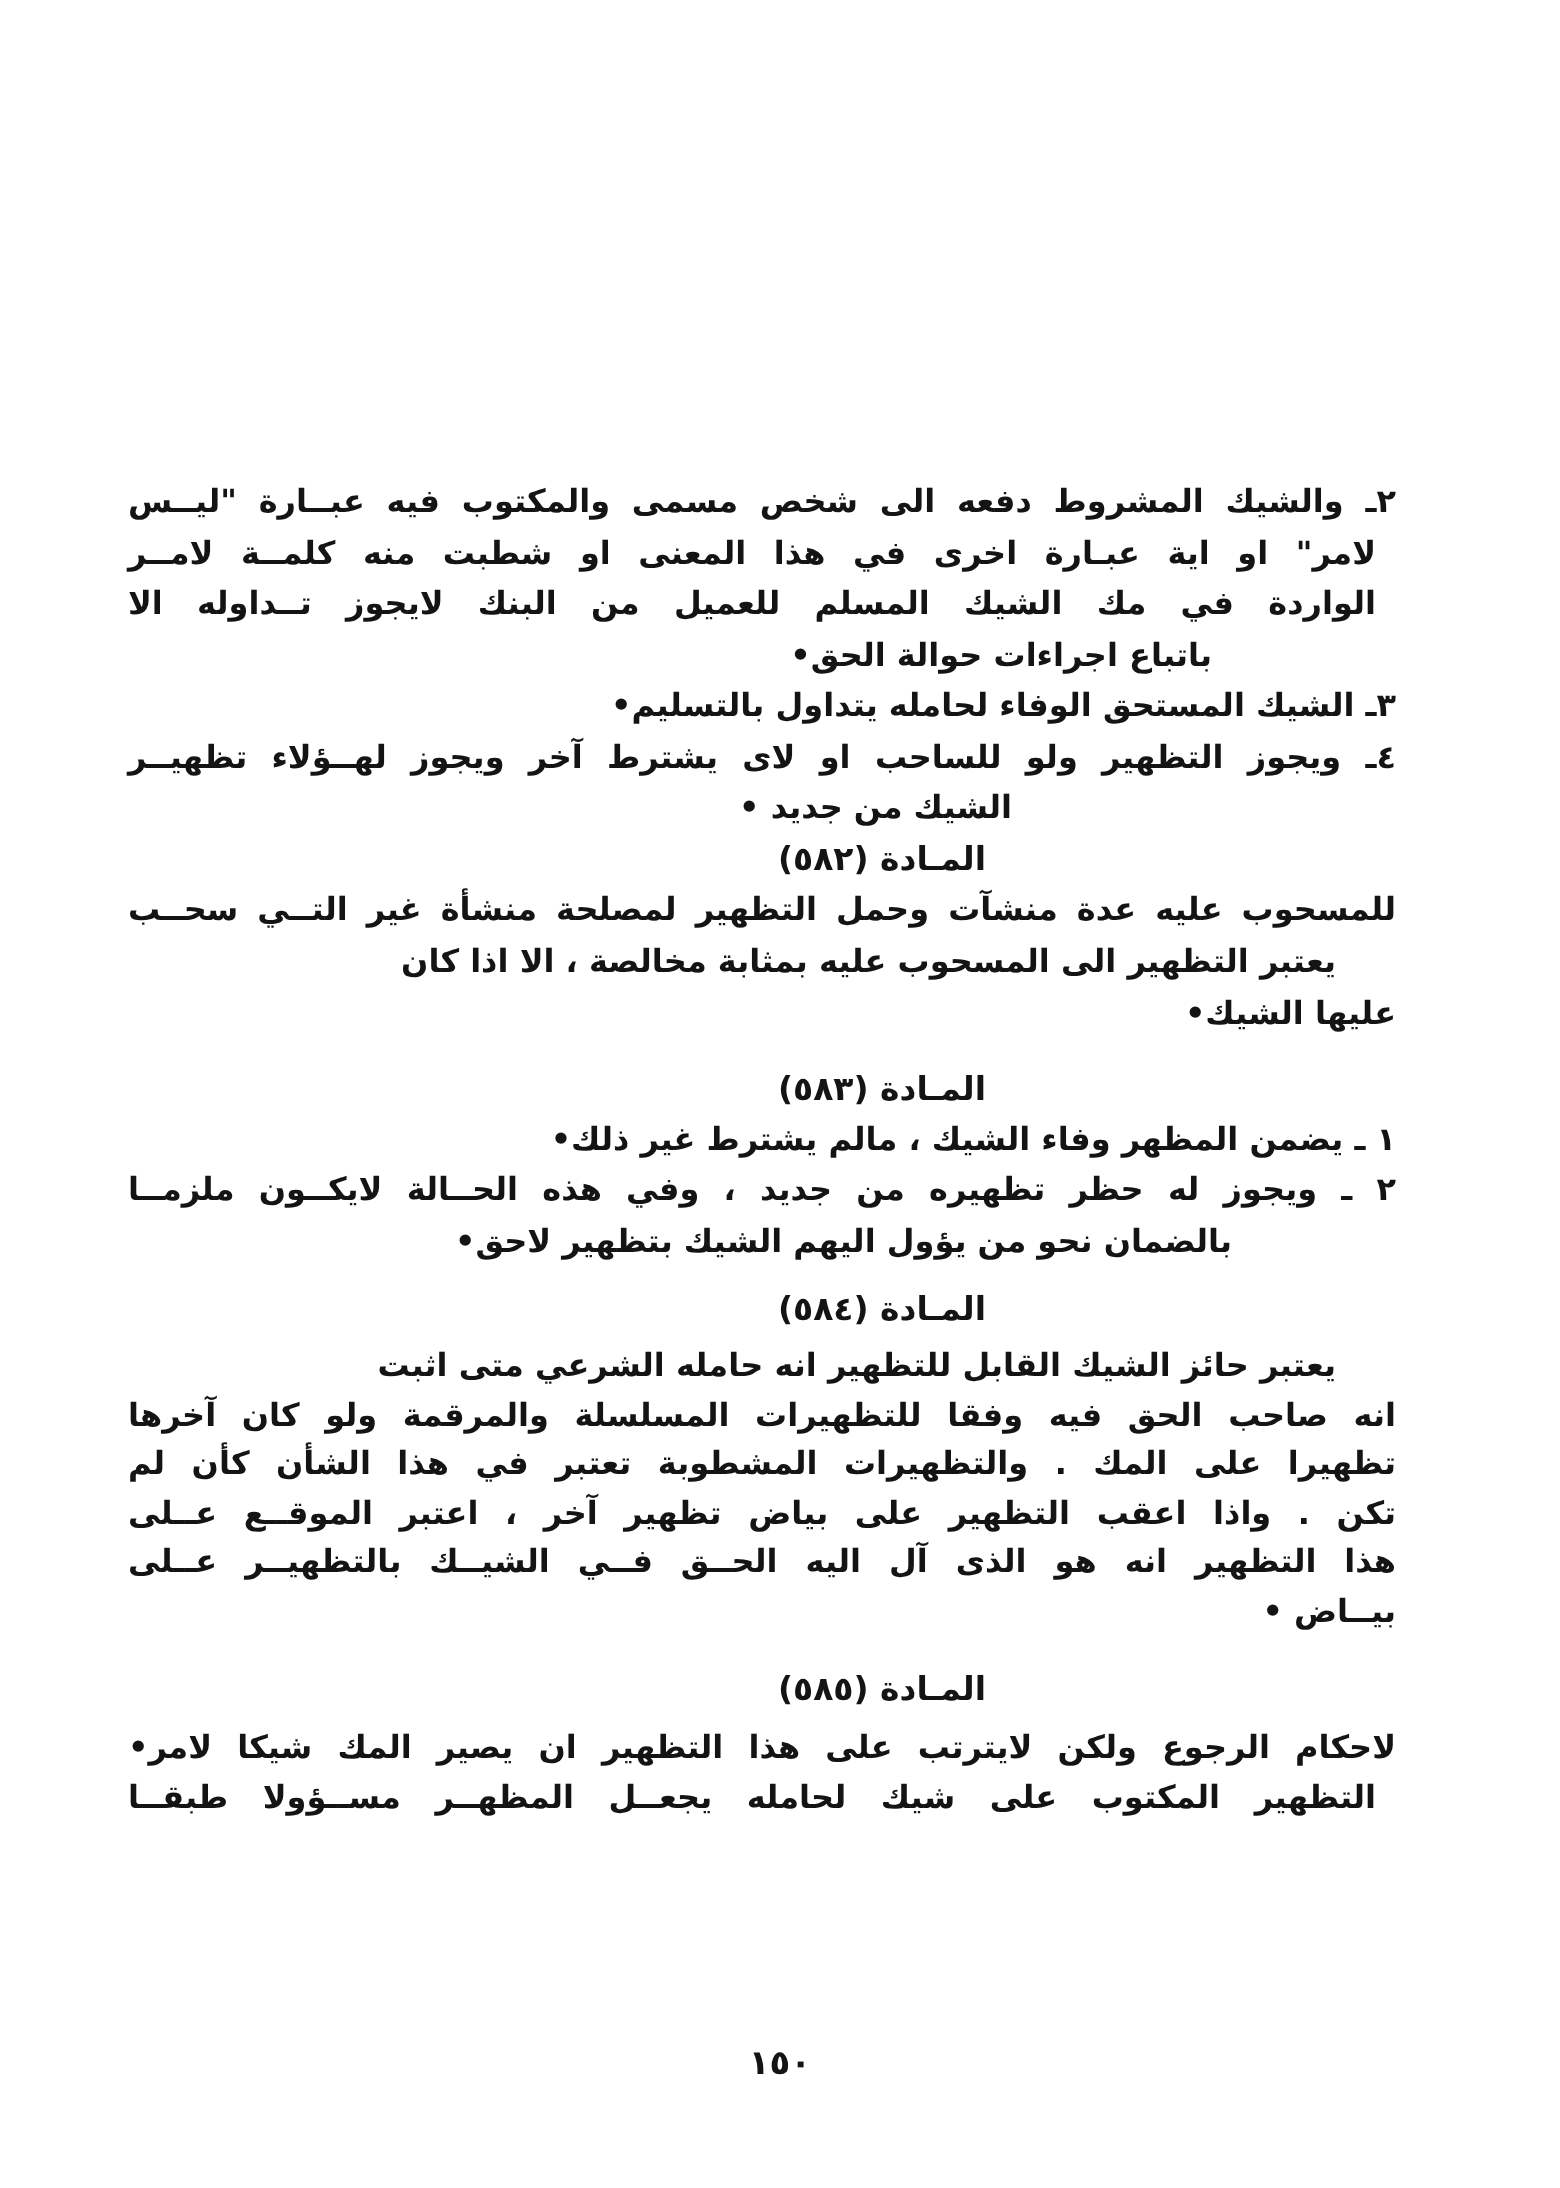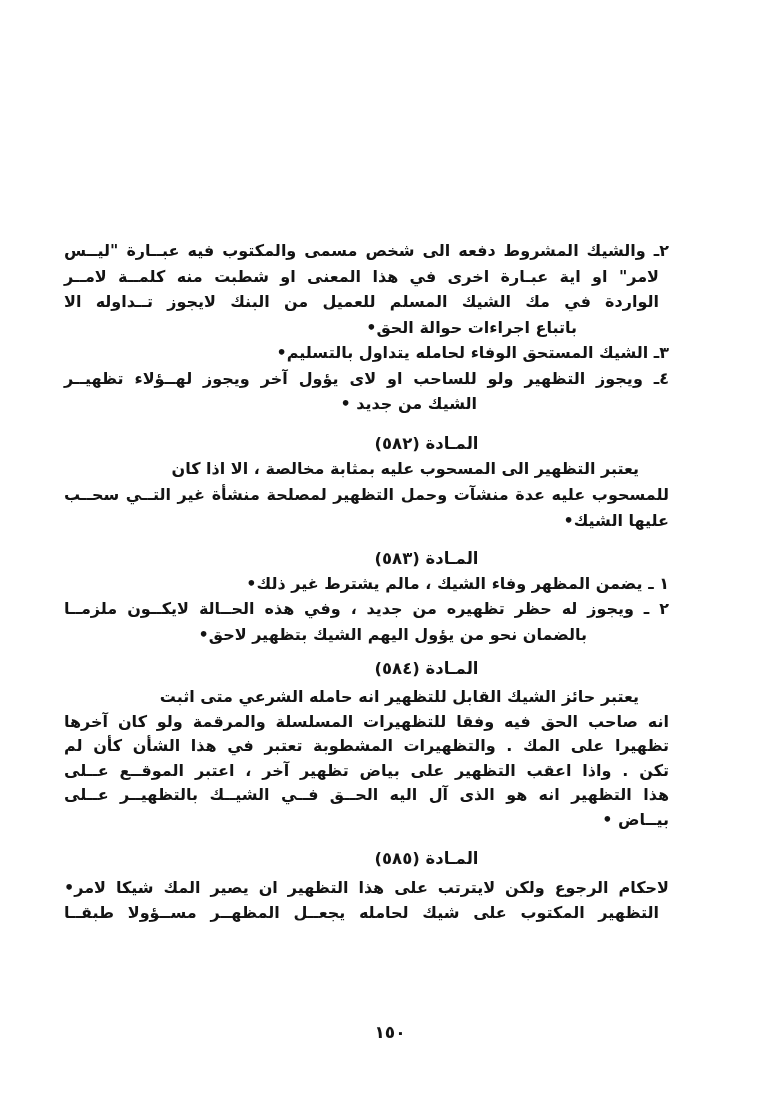--- a/index.html
+++ b/index.html
@@ -10,21 +10,21 @@
     margin: 0 auto;
     background: #ffffff;
     color: #141414;
     font-family: "DejaVu Sans", sans-serif;
     direction: rtl;
     overflow: hidden;
   }
   .content {
     position: absolute;
     top: 238px;
-    right: 111px;
+    right: 82px;
     left: 64px;
   }
   .line {
     font-size: 16px;
     font-weight: 700;
     white-space: normal;
     text-align: right;
   }
   
   .line.full {
@@ -44,21 +44,21 @@
   .b584 .line  { line-height: 24.6px; }
   .b585 .line  { line-height: 25.5px; }
 
   .heading {
     font-size: 16.5px;
     font-weight: 700;
     line-height: 25px;
     text-align: center;
     transform: translateX(60px);
   }
-  .h582 { margin-top: 14px; }
+  .h582 { margin-top: 0; }
   .h583 { margin-top: 12px; }
   .h584 { margin-top: 9px;  }
   .h585 { margin-top: 13px; }
   .b584 { margin-top: 4px;  }
   .b585 { margin-top: 4px;  }
 
   .page-number {
     position: absolute;
     top: 1022px;
     left: 0;
@@ -80,29 +80,29 @@
       <div class="line full ind-sm">لامر" او اية عبـارة اخرى في هذا المعنى او شطبت منه كلمــة لامــر</div>
       <div class="line full ind-sm">الواردة في مك الشيك المسلم للعميل من البنك لايجوز تــداوله الا</div>
       <div class="line ind-xl">باتباع اجراءات حوالة الحق•</div>
     </div>
 
     <div class="items">
       <div class="line">٣ـ الشيك المستحق الوفاء لحامله يتداول بالتسليم•</div>
     </div>
 
     <div class="items">
-      <div class="line full">٤ـ ويجوز التظهير ولو للساحب او لاى يؤول آخر ويجوز لهــؤلاء تظهيــر</div>
+      <div class="line full">٤ـ ويجوز التظهير ولو للساحب او لاى يشترط آخر ويجوز لهــؤلاء تظهيــر</div>
       <div class="line ind-2xl">الشيك من جديد •</div>
     </div>
 
     <div class="article">
       <div class="heading h582">المـادة (٥٨٢)</div>
       <div class="b582">
+        <div class="line full">للمسحوب عليه عدة منشآت وحمل التظهير لمصلحة منشأة غير التــي سحــب</div>
         <div class="line ind-md">يعتبر التظهير الى المسحوب عليه بمثابة مخالصة ، الا اذا كان</div>
-        <div class="line full">للمسحوب عليه عدة منشآت وحمل التظهير لمصلحة منشأة غير التــي سحــب</div>
         <div class="line">عليها الشيك•</div>
       </div>
     </div>
 
     <div class="article">
       <div class="heading h583">المـادة (٥٨٣)</div>
       <div class="b583">
         <div class="line">١ ـ يضمن المظهر وفاء الشيك ، مالم يشترط غير ذلك•</div>
         <div class="line full">٢ ـ ويجوز له حظر تظهيره من جديد ، وفي هذه الحــالة لايكــون ملزمــا</div>
         <div class="line ind-lg">بالضمان نحو من يؤول اليهم الشيك بتظهير لاحق•</div>

